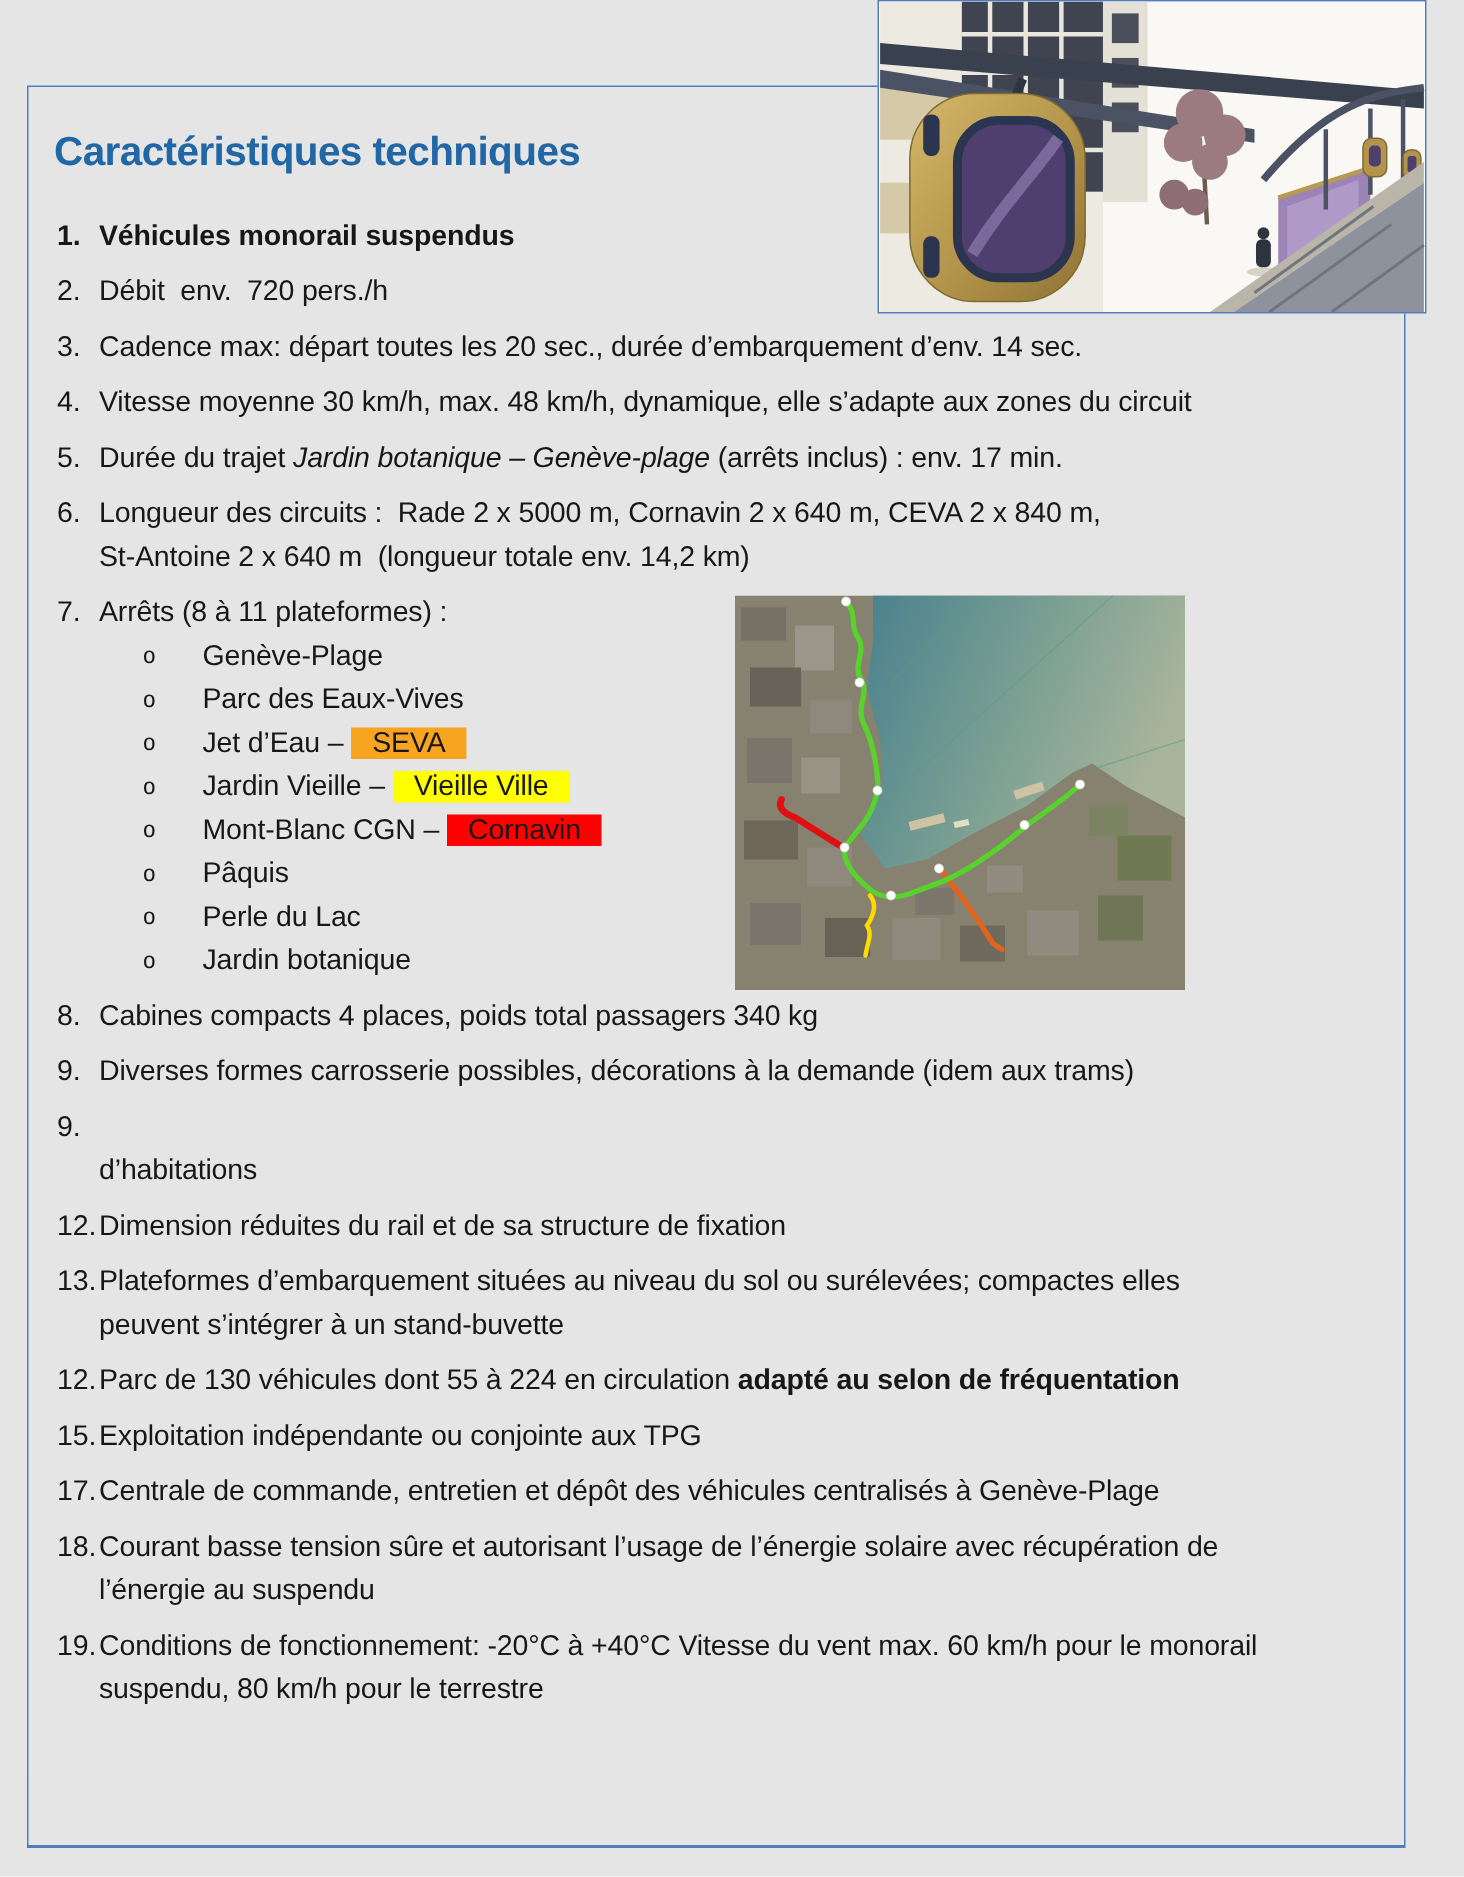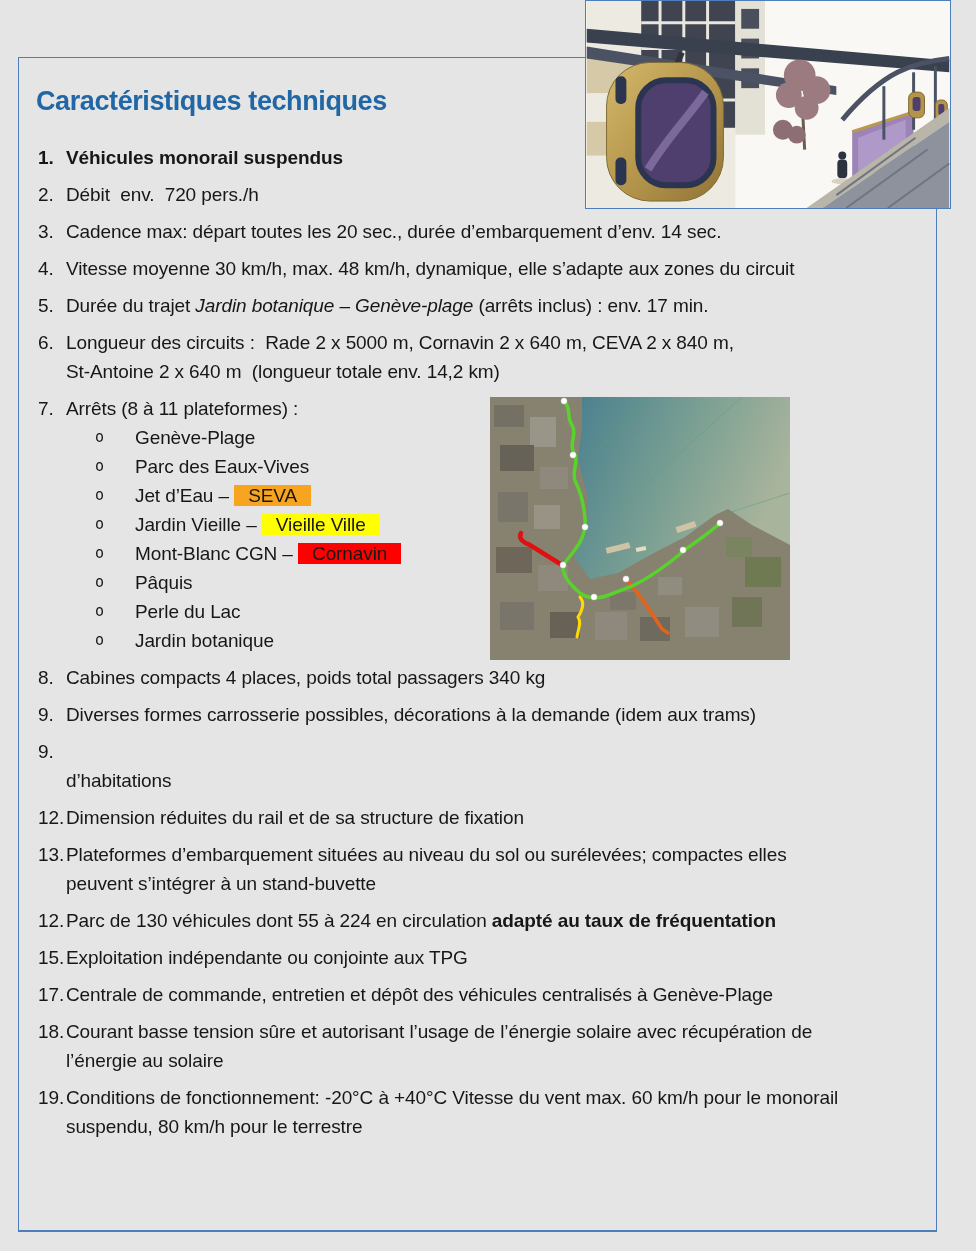--- a/index.html
+++ b/index.html
@@ -270,33 +270,33 @@
       <div class="item">
         <span class="num">12.</span>
         <span class="body"><span>Dimension réduites du rail et de sa structure de fixation</span></span>
       </div>
       <div class="item">
         <span class="num">13.</span>
         <span class="body"><span>Plateformes d’embarquement situées au niveau du sol ou surélevées; compactes elles</span><br><span>peuvent s’intégrer à un stand-buvette</span></span>
       </div>
       <div class="item">
         <span class="num">12.</span>
-        <span class="body"><span>Parc de 130 véhicules dont 55 à 224 en circulation </span><span class="b">adapté au taux de fréquentation</span></span>
+        <span class="body"><span>Parc de 130 véhicules dont 55 à 224 en circulation </span><span class="b">adapté au selon de fréquentation</span></span>
       </div>
       <div class="item">
         <span class="num">15.</span>
         <span class="body"><span>Exploitation indépendante ou conjointe aux TPG</span></span>
       </div>
       <div class="item">
         <span class="num">17.</span>
         <span class="body"><span>Centrale de commande, entretien et dépôt des véhicules centralisés à Genève-Plage</span></span>
       </div>
       <div class="item">
         <span class="num">18.</span>
-        <span class="body"><span>Courant basse tension sûre et autorisant l’usage de l’énergie solaire avec récupération de</span><br><span>l’énergie au solaire</span></span>
+        <span class="body"><span>Courant basse tension sûre et autorisant l’usage de l’énergie solaire avec récupération de</span><br><span>l’énergie au suspendu</span></span>
       </div>
       <div class="item">
         <span class="num">19.</span>
         <span class="body"><span>Conditions de fonctionnement: -20°C à +40°C Vitesse du vent max. 60 km/h pour le monorail</span><br><span>suspendu, 80 km/h pour le terrestre</span></span>
       </div>
     </div>
 
 </div>
 
 </body></html>

